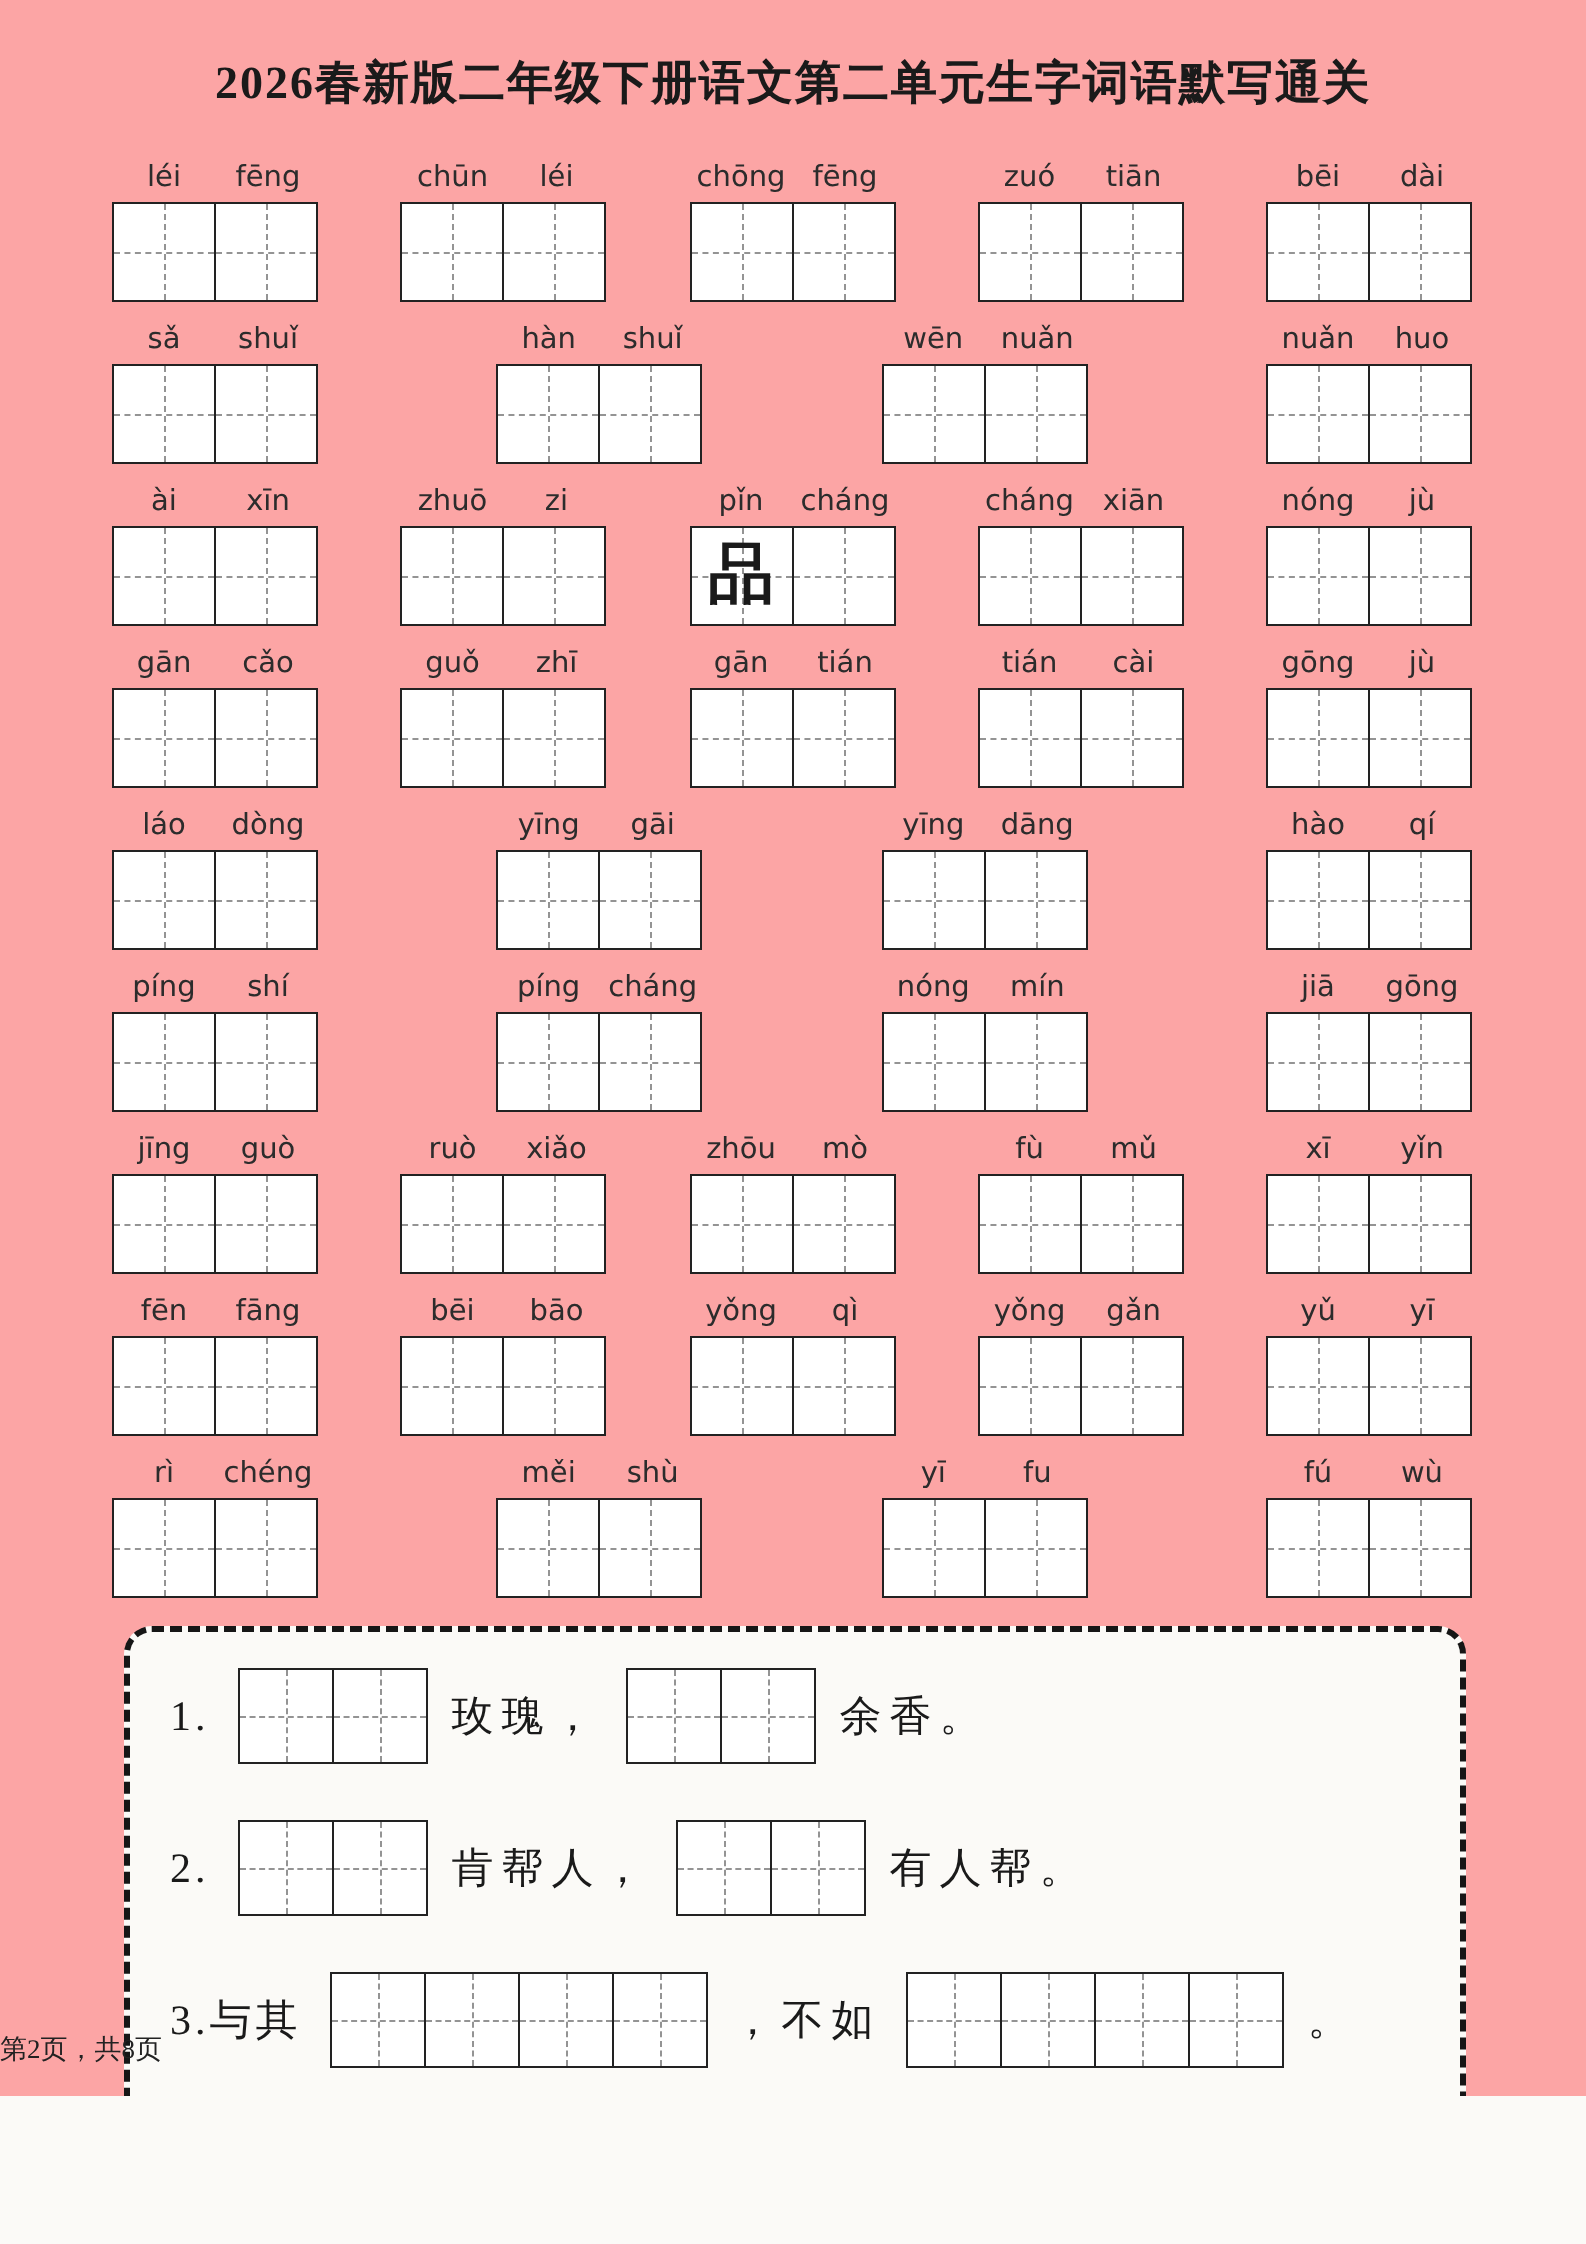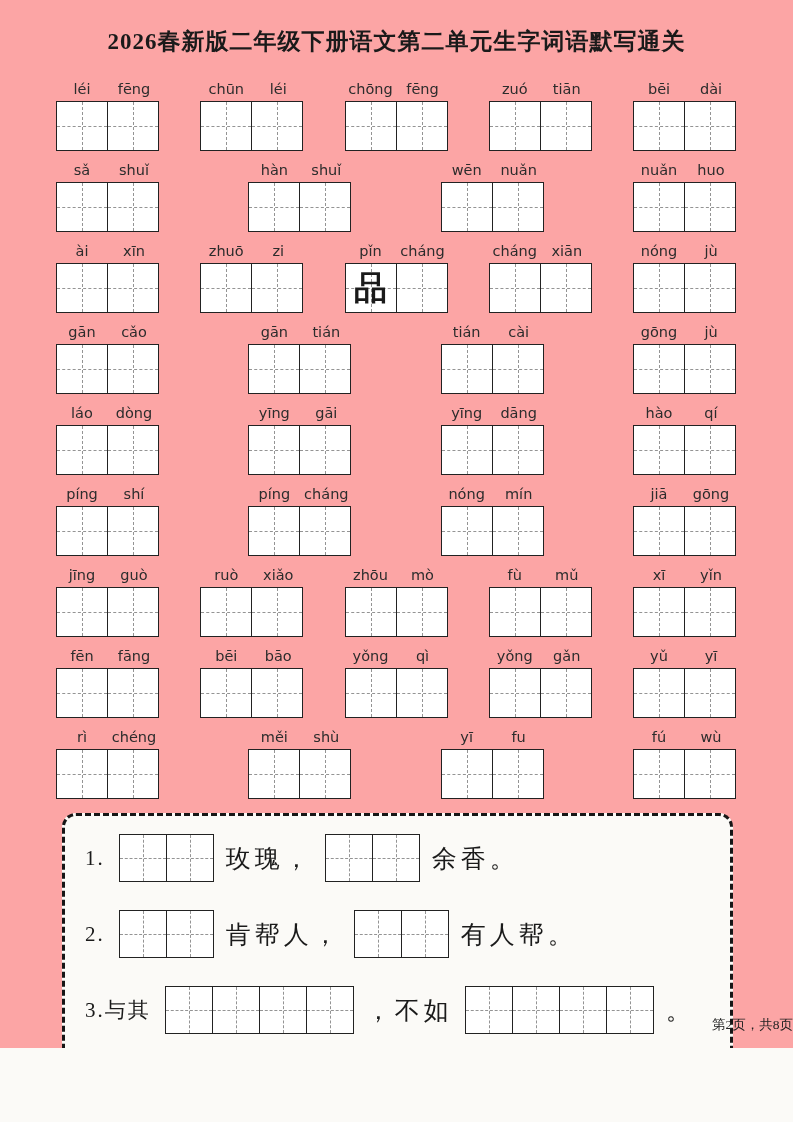--- a/index.html
+++ b/index.html
@@ -53,26 +53,26 @@
     padding:18px 20px 6px 20px;
     background:#fbfaf7;
   }
   .ex-line { display:flex; align-items:center; margin-bottom:28px; }
   .ex-num {
     font-size:21px; letter-spacing:2px; margin-right:14px; white-space:nowrap;
   }
   .ex-boxes { border-width:1.5px; }
   .ex-boxes .cell { width:46px; height:46px; }
   .ex-text {
-    font-size:25px; letter-spacing:4px; margin:0 12px; white-space:nowrap;
+    font-size:21px; letter-spacing:4px; margin:0 12px; white-space:nowrap;
   }
   
   .footer {
     position:absolute; left:0; right:0; bottom:14px;
-    text-align:right; font-size:13.5px; color:#222;
+    text-align:left; font-size:13.5px; color:#222;
     font-family:"Liberation Serif", serif;
   }
 </style>
 </head>
 <body>
 
 <div class="page">
   <h1 class="title">2026春新版二年级下册语文第二单元生字词语默写通关</h1>
 
   <div>
@@ -230,20 +230,30 @@
             <span class="pinyin">gān</span>
             <span class="pinyin">cǎo</span>
           </div>
           <div class="boxes-row">
             <div class="cell"></div>
             <div class="cell"></div>
           </div>
         </div>
         <div class="group">
           <div class="pinyin-row">
+            <span class="pinyin">guǒ</span>
+            <span class="pinyin">zhī</span>
+          </div>
+          <div class="boxes-row">
+            <div class="cell"></div>
+            <div class="cell"></div>
+          </div>
+        </div>
+        <div class="group">
+          <div class="pinyin-row">
             <span class="pinyin">gān</span>
             <span class="pinyin">tián</span>
           </div>
           <div class="boxes-row">
             <div class="cell"></div>
             <div class="cell"></div>
           </div>
         </div>
         <div class="group">
           <div class="pinyin-row">

